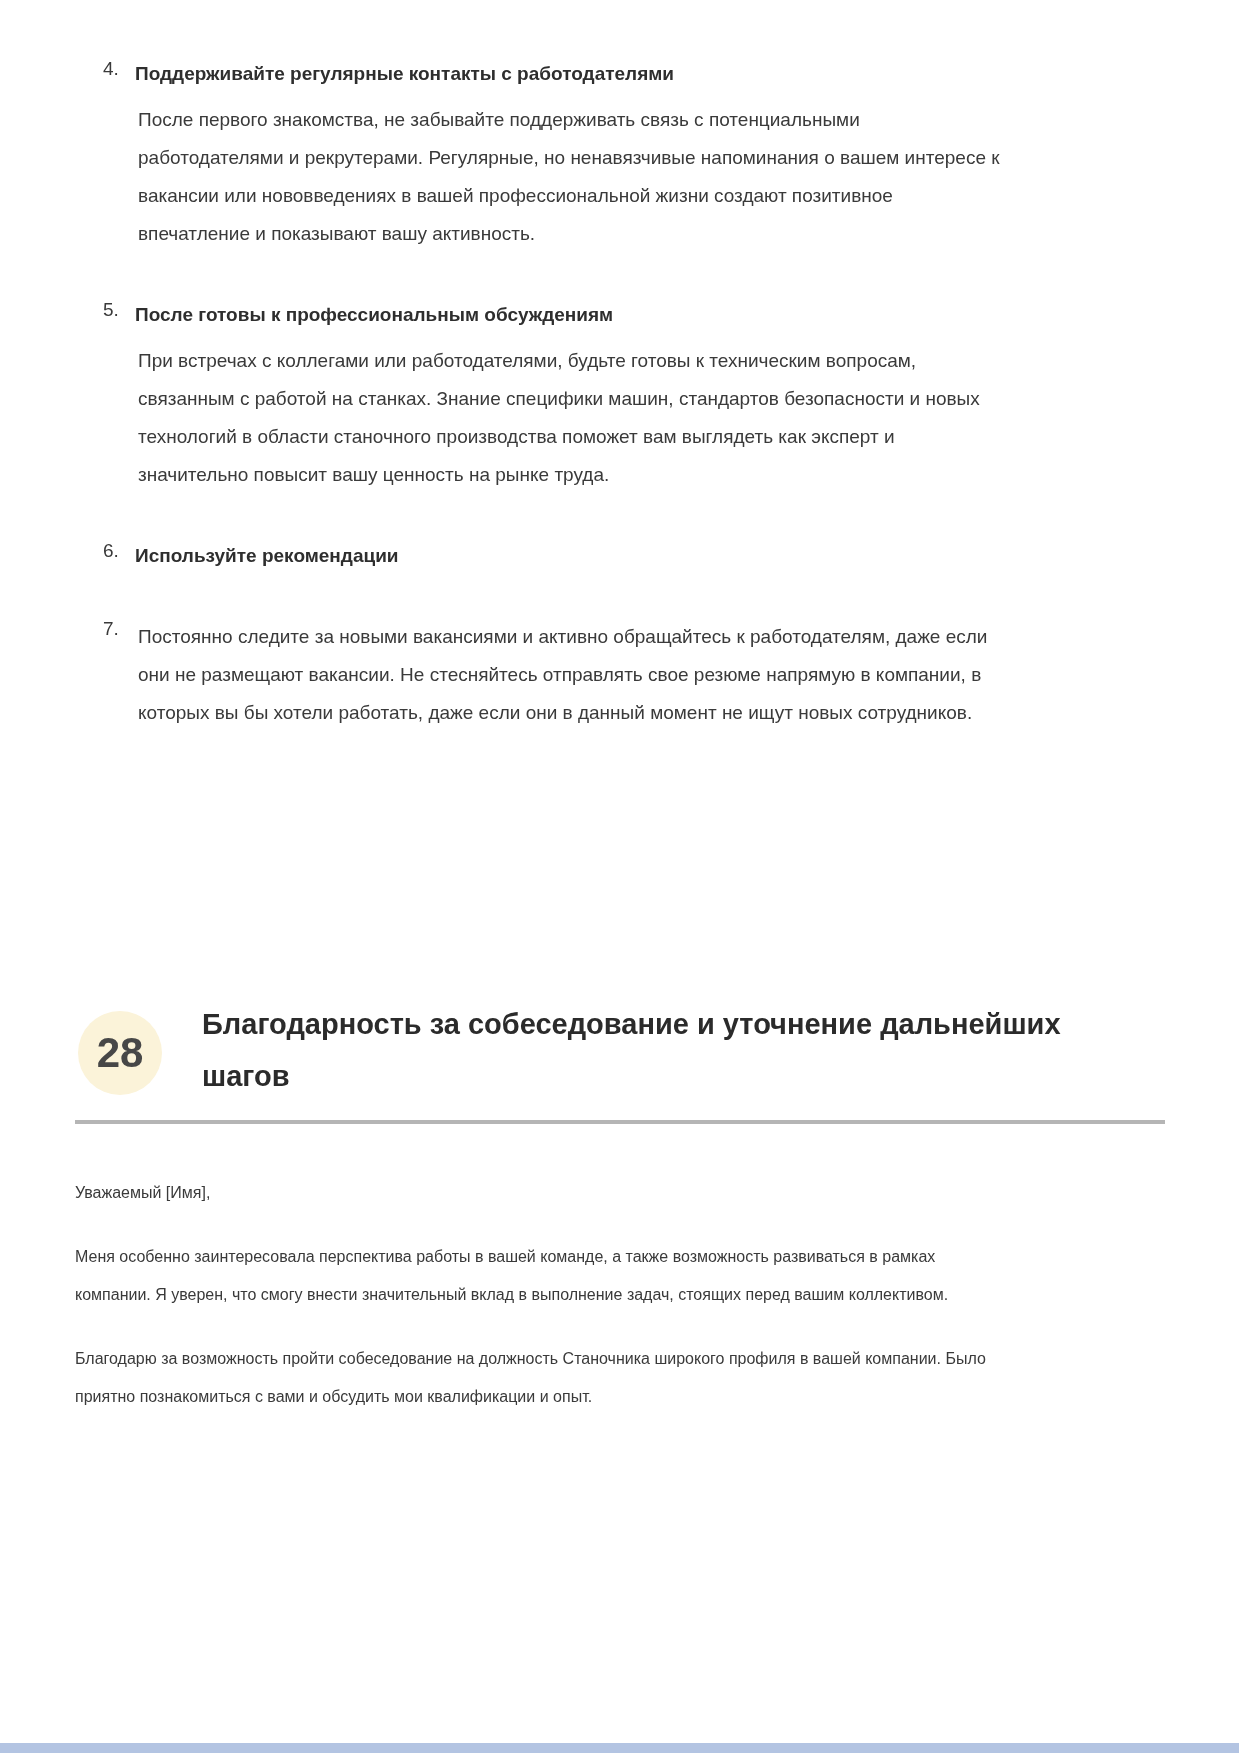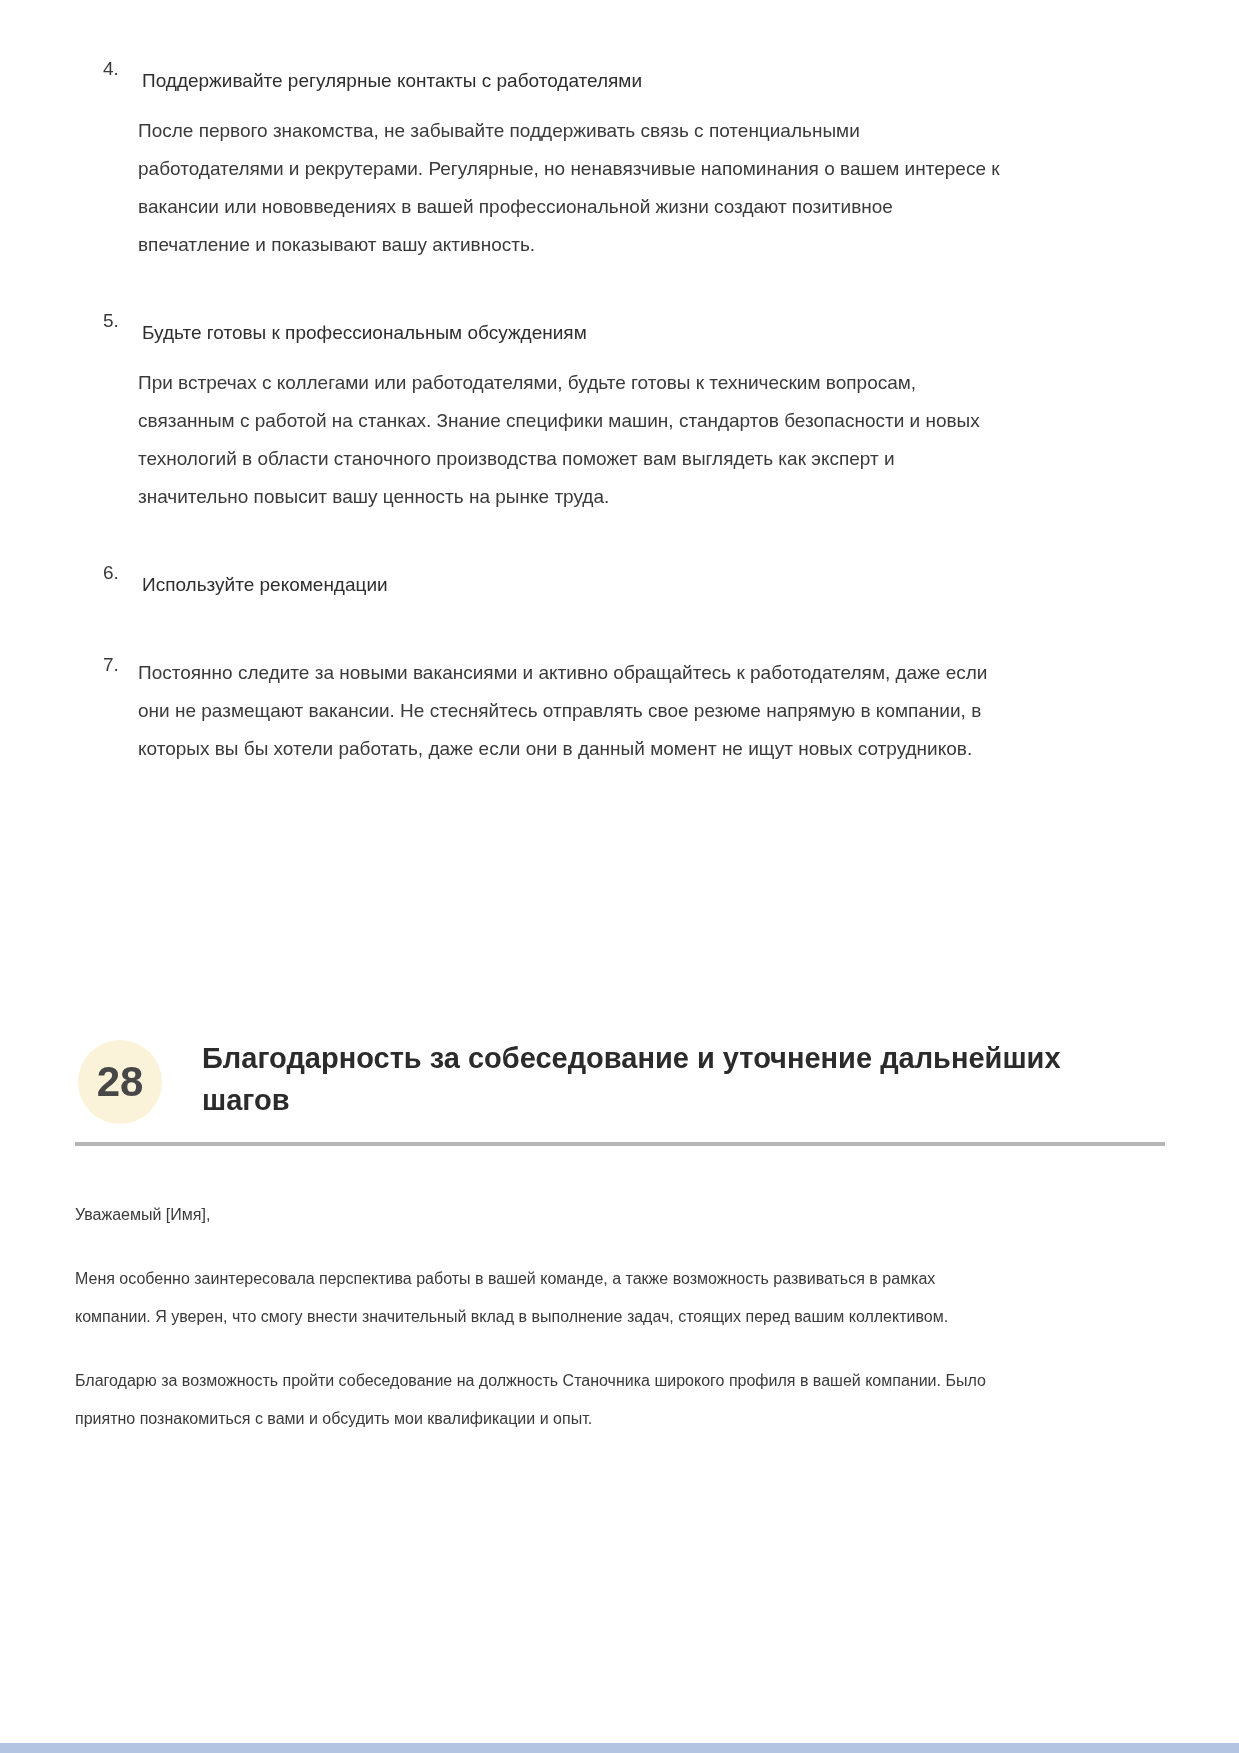--- a/index.html
+++ b/index.html
@@ -31,23 +31,23 @@
     line-height: 38px;
   }
   .tip-num {
     flex: 0 0 27px;
     color: #3a3a3a;
   }
   .tip-content {
     max-width: 880px;
   }
   .tip-title {
-    font-weight: normal;
+    font-weight: bold;
     color: #2e2e2e;
-    margin: 12px;
+    margin: 5px;
   }
   .tip-body {
     margin: 8px;
     color: #3a3a3a;
   }
 
   
   .section-header {
     display: flex;
     align-items: center;
@@ -66,21 +66,21 @@
     font-weight: bold;
     color: #474747;
     margin-left: 3px;
     margin-top: 6px;
   }
   .section-title {
     margin: 0 0 0 40px;
     max-width: 870px;
     font-size: 29px;
     font-weight: bold;
-    line-height: 42px;
+    line-height: 52px;
     color: #2b2b2b;
   }
   .divider {
     border: none;
     height: 4px;
     background: #b5b5b5;
     margin: 18px 0 0 0;
   }
 
   
@@ -117,21 +117,21 @@
         <span class="tip-num">4.</span>
         <div class="tip-content">
           <p class="tip-title">Поддерживайте регулярные контакты с работодателями</p>
           <p class="tip-body">После первого знакомства, не забывайте поддерживать связь с потенциальными работодателями и рекрутерами. Регулярные, но ненавязчивые напоминания о вашем интересе к вакансии или нововведениях в вашей профессиональной жизни создают позитивное впечатление и показывают вашу активность.</p>
         </div>
       </div>
 
       <div class="tip">
         <span class="tip-num">5.</span>
         <div class="tip-content">
-          <p class="tip-title">Будьте готовы к профессиональным обсуждениям</p>
+          <p class="tip-title">После готовы к профессиональным обсуждениям</p>
           <p class="tip-body">При встречах с коллегами или работодателями, будьте готовы к техническим вопросам, связанным с работой на станках. Знание специфики машин, стандартов безопасности и новых технологий в области станочного производства поможет вам выглядеть как эксперт и значительно повысит вашу ценность на рынке труда.</p>
         </div>
       </div>
 
       <div class="tip">
         <span class="tip-num">6.</span>
         <div class="tip-content">
           <p class="tip-title">Используйте рекомендации</p>
         </div>
       </div>

